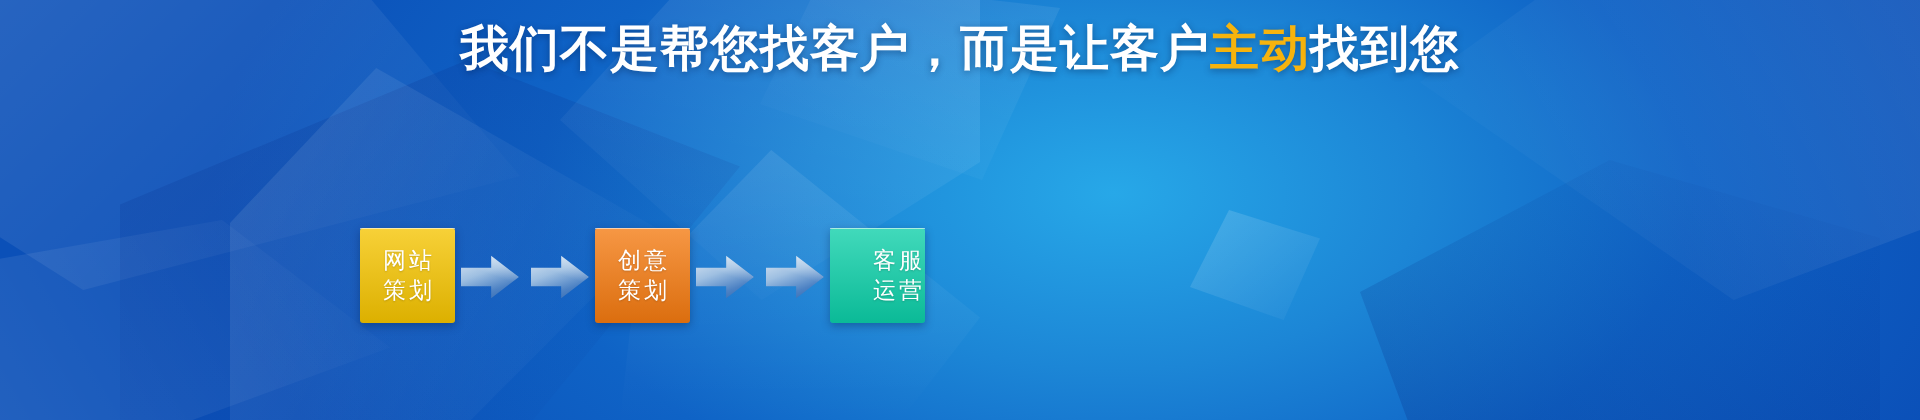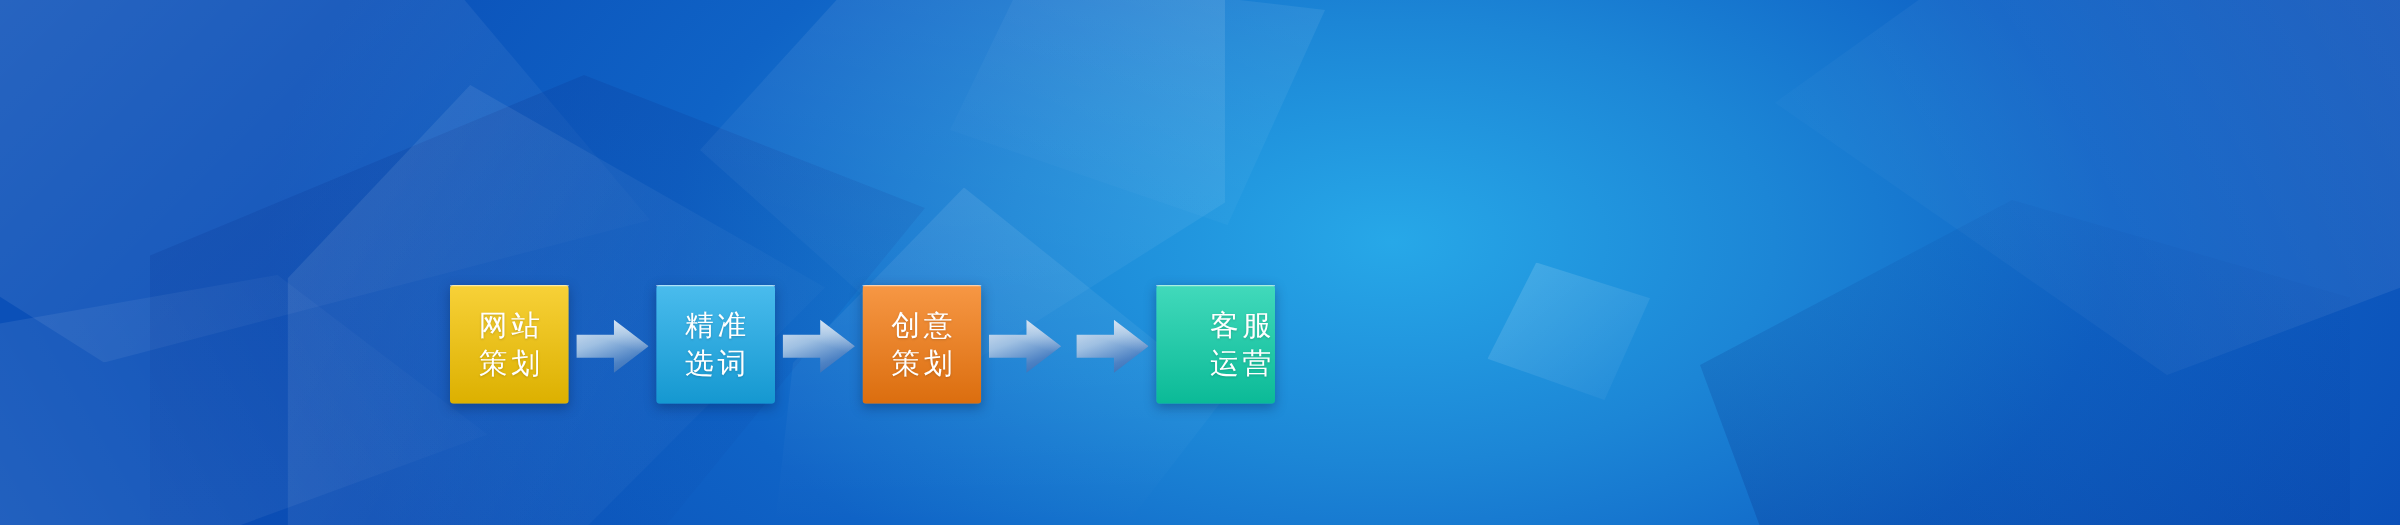--- a/index.html
+++ b/index.html
@@ -167,34 +167,31 @@
   <div class="shard shard-b"></div>
   <div class="shard shard-c"></div>
   <div class="shard shard-d"></div>
   <div class="shard shard-e"></div>
   <div class="shard shard-f"></div>
   <div class="shard shard-g"></div>
   <div class="shard shard-h"></div>
   <div class="shard shard-i"></div>
   <div class="shard shard-j"></div>
 
+  <div id="headline"><span class="hl-part">我们不是帮您找客户，而是让客户</span><span class="hl-accent">主动</span><span class="hl-part">找到您</span></div>
 
 
   <div id="process-row">
       <div class="step-box" style="background: linear-gradient(rgba(255, 255, 255, 0.22), rgba(0, 0, 0, 0.1)), linear-gradient(rgb(245, 196, 0), rgb(245, 196, 0));">
         <div class="step-line">网站</div>
         <div class="step-line">策划</div>
       </div>
       <div class="arrow">
         <div class="arrow-glyph"></div>
       </div>
-      <div class="step-box" style="background: linear-gradient(rgba(255, 255, 255, 0.22), rgba(0, 0, 0, 0.1)), linear-gradient(rgb(23, 169, 232), rgb(23, 169, 232));">
-        <div class="step-line">精准</div>
-        <div class="step-line">选词</div>
-      </div>
       <div class="arrow">
         <div class="arrow-glyph"></div>
       </div>
       <div class="step-box" style="background: linear-gradient(rgba(255, 255, 255, 0.22), rgba(0, 0, 0, 0.1)), linear-gradient(rgb(244, 122, 16), rgb(244, 122, 16)); text-align: center;">
         <div class="step-line">创意</div>
         <div class="step-line">策划</div>
       </div>
       <div class="arrow">
         <div class="arrow-glyph"></div>
       </div>

